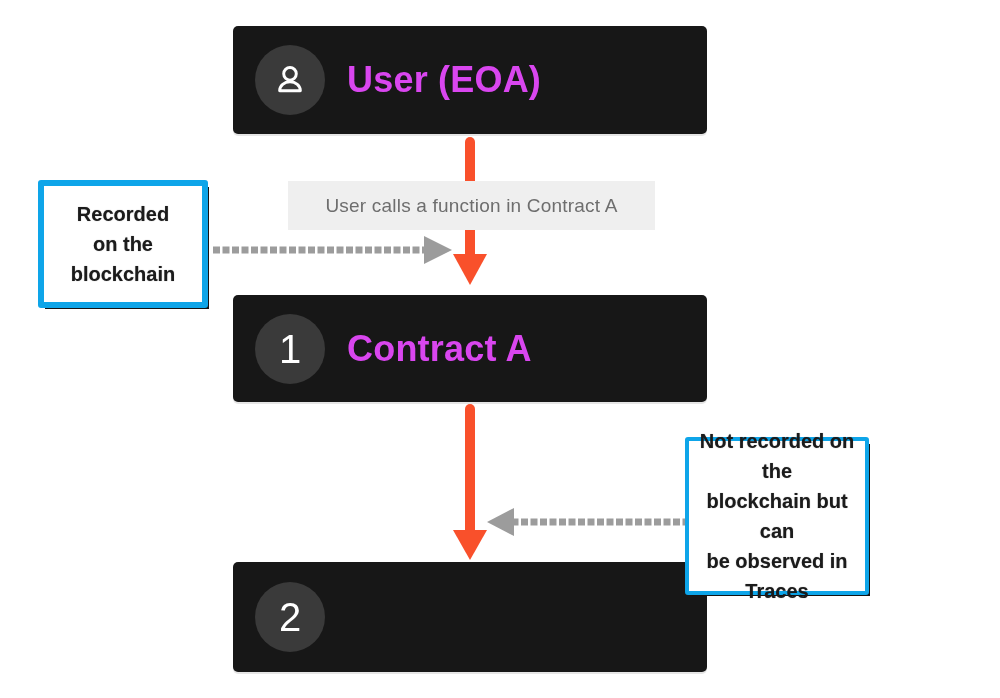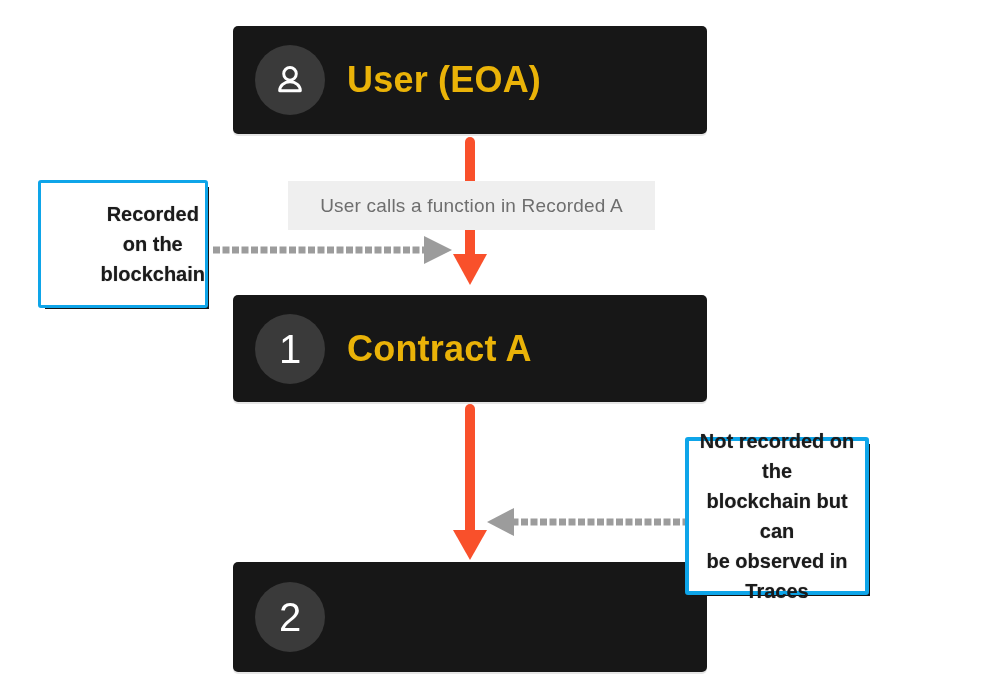--- a/index.html
+++ b/index.html
@@ -37,44 +37,44 @@
     width: 70px; height: 70px;
     border-radius: 50%;
     background: #3a3a3a;
     display: flex; align-items: center; justify-content: center;
     flex: 0 0 70px;
     color: #ffffff;
     font-size: 40px; font-weight: 400;
     line-height: 1;
   }
   .node-label {
-    color: #eab308;
+    color: #d946ef;
     font-size: 36px; font-weight: 700;
     letter-spacing: 0.2px;
   }
   
   .edge-label {
     position: absolute;
     background: #efefef;
     color: #6e6e6e;
     font-size: 19px; font-weight: 400;
     letter-spacing: 0.2px;
     display: flex; align-items: center; justify-content: center;
     text-align: center;
     z-index: 2;
   }
   .edge-label-1 { left: 288px; top: 181px; width: 367px; height: 49px; }
   .edge-label-2 { left: 230px; top: 453px; width: 477px; height: 50px; }
   
   .note {
     position: absolute;
     background: #ffffff;
-    border: 3px solid #0ea5e9;
+    border: 6px solid #0ea5e9;
     border-radius: 3px;
-    display: flex; align-items: center; justify-content: flex-end;
+    display: flex; align-items: center; justify-content: center;
     text-align: center;
     color: #1b1b1b;
     font-size: 20px; font-weight: 700;
     line-height: 1.5;
     white-space: pre-line;
     z-index: 3;
     text-shadow: 0 0 1px rgba(0,0,0,0.45);
     box-shadow: 4px 4px 0 -3px #141414;
   }
   .note-left  { left: 38px;  top: 180px; width: 170px; height: 128px; }
@@ -103,21 +103,21 @@
   <div class="node node-user">
     <div class="badge">
       <svg width="36" height="36" viewBox="0 0 32 32">
         <circle cx="16" cy="10.5" r="5.6" fill="none" stroke="#ffffff" stroke-width="2.6"></circle>
         <path d="M6.8 25.5 a9.2 8 0 0 1 18.4 0 z" fill="none" stroke="#ffffff" stroke-width="2.6" stroke-linejoin="round"></path>
       </svg>
     </div>
     <div class="node-label">User (EOA)</div>
   </div>
 
-  <div class="edge-label edge-label-1">User calls a function in Recorded A</div>
+  <div class="edge-label edge-label-1">User calls a function in Contract A</div>
 
   <div class="note note-left">
     <span>Recorded
 on the
 blockchain</span>
   </div>
 
   <div class="node node-a">
     <div class="badge">1</div>
     <div class="node-label">Contract A</div>

